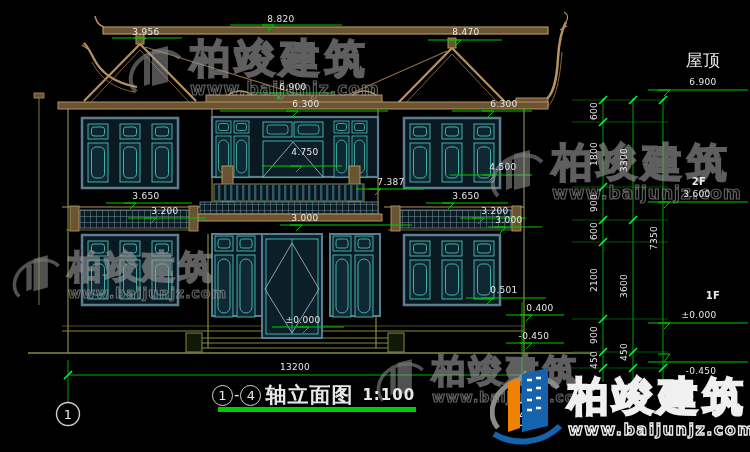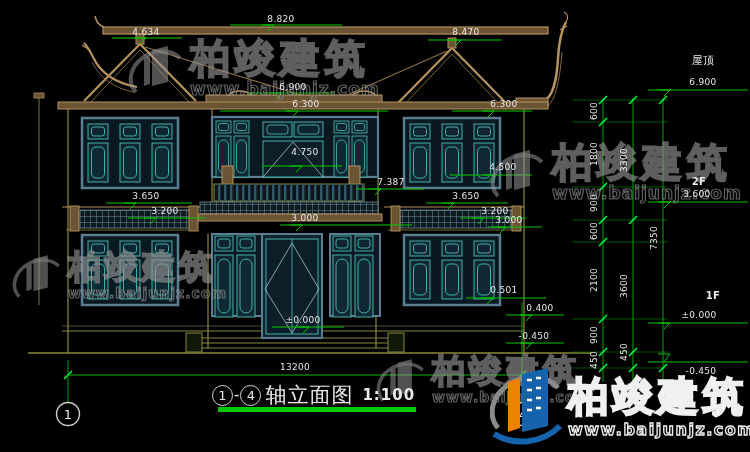--- a/index.html
+++ b/index.html
@@ -4,21 +4,21 @@
 <style>
   html,body{margin:0;padding:0;background:#000;}
   #stage{position:relative;width:750px;height:452px;background:#000;overflow:hidden;
          font-family:"DejaVu Sans",sans-serif;}
   #drawing{position:absolute;left:0;top:0;z-index:1;}
   
   #anno-layer{position:absolute;left:0;top:0;width:750px;height:384px;z-index:6;pointer-events:none;}
   .dim{position:absolute;transform:translate(-50%,-50%);font-size:9px;color:#e8e8e8;
        white-space:nowrap;letter-spacing:0.3px;}
   .rot{transform:translate(-50%,-50%) rotate(-90deg);}
-  .cjk{font-size:11px;}
+  .cjk{font-size:17px;}
   .lvl{font-size:10px;font-weight:bold;}
   .axis{font-size:13px;}
   
   .wm{position:absolute;display:flex;align-items:center;z-index:4;opacity:0.75;}
   .wm .wm-txt{margin-left:4px;}
   .wm .wm-t{font-weight:bold;color:rgba(20,20,20,0.25);
             -webkit-text-stroke:2px rgba(158,158,158,0.8);line-height:1;}
   .wm .wm-u{font-weight:bold;color:rgba(20,20,20,0.25);
             -webkit-text-stroke:1.2px rgba(158,158,158,0.8);line-height:1;margin-top:3px;}
   .wm-a .wm-t,.wm-b .wm-t{font-size:40px;letter-spacing:5px;}
@@ -29,21 +29,21 @@
   .wm-b{left:490px;top:140px;}
   .wm-c{left:12px;top:246px;}
   .wm-d{left:376px;top:350px;}
   
   .title-block{position:absolute;left:212px;top:381px;display:flex;align-items:center;
                z-index:7;color:#e8e8e8;}
   .tb-circle{width:19px;height:19px;border:1.6px solid #d5d5d5;border-radius:50%;
              display:inline-flex;align-items:center;justify-content:center;
              font-size:13px;color:#e8e8e8;}
   .tb-dash{font-size:15px;margin:0 1px;color:#e8e8e8;}
-  .tb-text{font-size:21px;font-weight:normal;letter-spacing:1px;margin-left:4px;}
+  .tb-text{font-size:21px;font-weight:bold;letter-spacing:1px;margin-left:4px;}
   .tb-scale{font-size:15px;font-weight:bold;margin-left:9px;letter-spacing:1px;}
   .title-underline{position:absolute;left:218px;top:407px;width:198px;height:5px;
                    background:#00cc00;z-index:7;}
   
   .logo{position:absolute;left:490px;top:364px;display:flex;align-items:center;z-index:8;}
   .logo .lg-txt{margin-left:2px;}
   .logo .lg-t{font-size:40px;font-weight:bold;letter-spacing:5px;line-height:1;
               color:#0a0a0a;-webkit-text-stroke:2.5px #f0f0f0;}
   .logo .lg-u{font-size:16px;font-weight:bold;letter-spacing:1.5px;margin-top:4px;
               color:#0a0a0a;-webkit-text-stroke:1.3px #f0f0f0;}
@@ -334,21 +334,21 @@
     <path d="M37,16 h5 M46,14 h5 M37,26 h5 M46,24 h5 M37,36 h5 M46,34 h5 M37,46 h5 M46,44 h5" stroke="#ffffff" stroke-width="2.5"></path>
   </svg>
   <div class="lg-txt">
     <div class="lg-t">柏竣建筑</div>
     <div class="lg-u">www.baijunjz.com</div>
   </div>
 </div>
 
 <div id="anno-layer">
       <span class="dim" style="left: 281px; top: 19px;">8.820</span>
-      <span class="dim" style="left: 146px; top: 32px;">4.634</span>
+      <span class="dim" style="left: 146px; top: 32px;">3.956</span>
       <span class="dim" style="left: 466px; top: 32px;">8.470</span>
       <span class="dim" style="left: 293px; top: 87px;">6.900</span>
       <span class="dim" style="left: 306px; top: 104px;">6.300</span>
       <span class="dim" style="left: 504px; top: 104px;">6.300</span>
       <span class="dim" style="left: 305px; top: 152px;">4.750</span>
       <span class="dim" style="left: 503px; top: 167px;">4.500</span>
       <span class="dim" style="left: 391px; top: 182px;">7.387</span>
       <span class="dim" style="left: 146px; top: 196px;">3.650</span>
       <span class="dim" style="left: 165px; top: 211px;">3.200</span>
       <span class="dim" style="left: 466px; top: 196px;">3.650</span>

